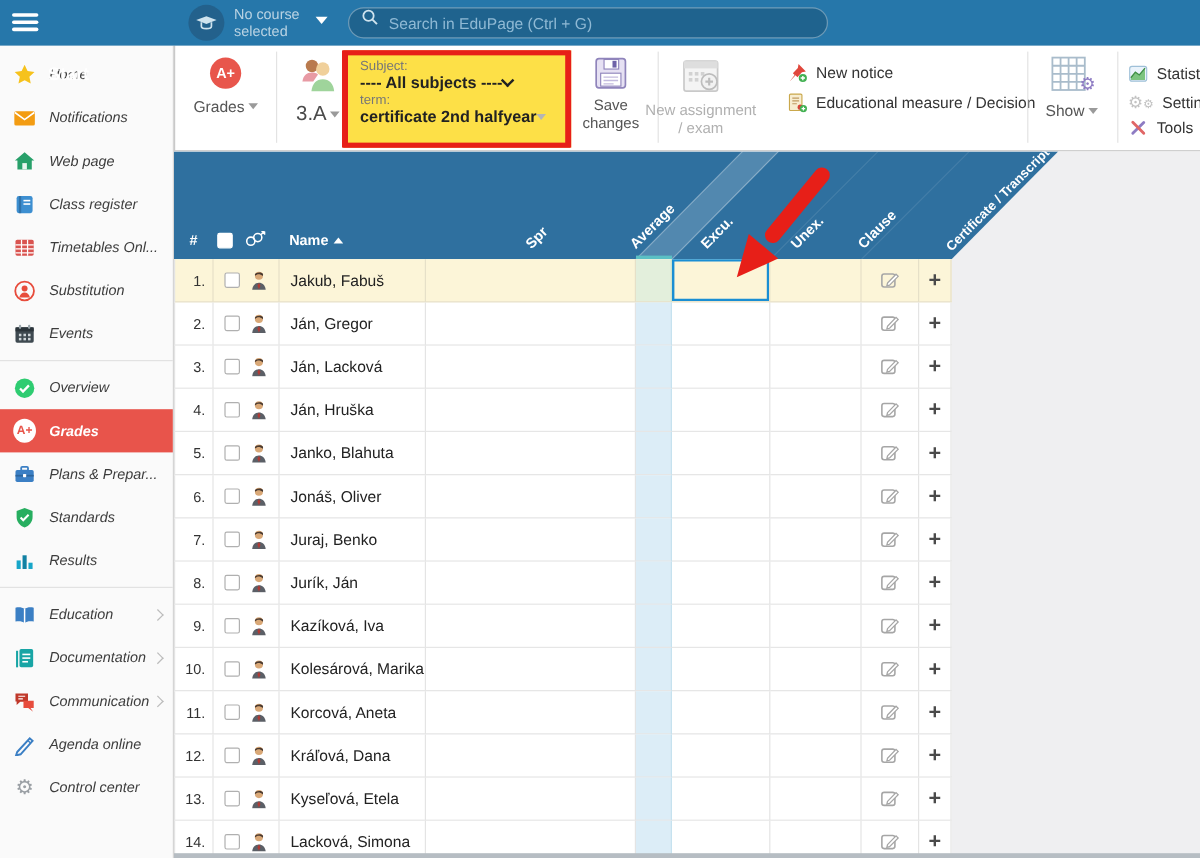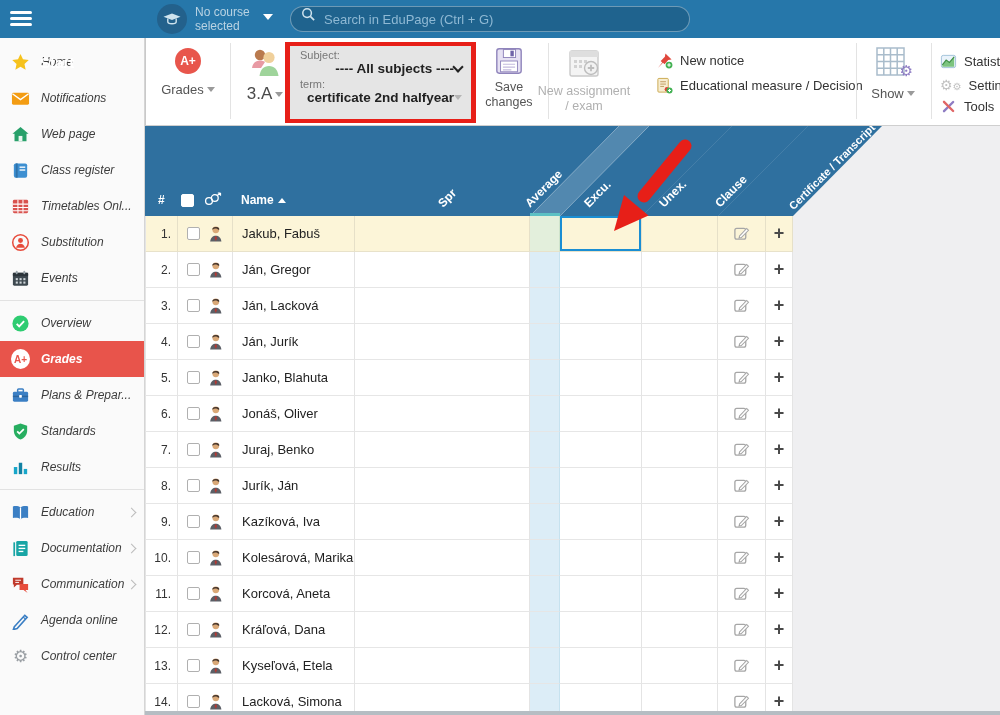--- a/index.html
+++ b/index.html
@@ -20,23 +20,23 @@
   .searchbox input::placeholder { color:#8fb9d4; opacity:1; }
 
   
   .toolbar { position:absolute; left:145px; top:38px; width:855px; height:88px; background:#fff; border-left:1px solid #c9c9c9; border-bottom:1px solid #cfcfcf; overflow:hidden; z-index:4; }
   .tsep { position:absolute; top:5px; height:76px; border-left:1px solid #e3e3e3; }
   .tool-btn { position:absolute; text-align:center; cursor:pointer; }
   .tool-label { font-size:13px; color:#555; }
   .grades-circle { width:26px; height:26px; border-radius:50%; background:#e8564c; color:#fff; font-weight:bold; font-size:12px; display:flex; align-items:center; justify-content:center; margin:2px auto 6px; }
   .small-caret { display:inline-block; width:0; height:0; border-left:4px solid transparent; border-right:4px solid transparent; border-top:5px solid #9a9a9a; margin-left:3px; vertical-align:middle; }
   .class-name { font-size:17px; color:#4a4a4a; }
-  .subject-box { position:absolute; left:140px; top:4px; width:190px; height:81px; border:4px solid #e71f18; background:#e5e5e5; padding:3px 10px 0 10px; z-index:6; }
+  .subject-box { position:absolute; left:140px; top:4px; width:190px; height:81px; border:4px solid #e71f18; background:#fde047; padding:3px 10px 0 10px; z-index:6; }
   .mini-label { font-size:11px; color:#777; }
-  .sel-value { font-size:13.5px; font-weight:bold; color:#222; display:flex; align-items:center; justify-content:flex-end; cursor:pointer; }
+  .sel-value { font-size:13.5px; font-weight:bold; color:#222; display:flex; align-items:center; justify-content:flex-start; cursor:pointer; }
   .chev-bold { width:8px; height:8px; border-right:2.5px solid #222; border-bottom:2.5px solid #222; transform:rotate(45deg); margin-top:-4px; }
   .caret-gray { width:0; height:0; border-left:4px solid transparent; border-right:4px solid transparent; border-top:5px solid #b5b5b5; }
   .two-line { font-size:12.5px; color:#555; line-height:15px; }
   .disabled-label { color:#b0b0b0; }
   .menu-row { position:absolute; display:flex; align-items:center; cursor:pointer; }
   .menu-row .lbl { font-size:13px; color:#333; margin-left:7px; white-space:nowrap; }
   .gear-glyph { color:#8e7cc3; font-size:15px; line-height:1; }
 
   
   .sidebar { position:absolute; left:0; top:38px; width:145px; height:677px; background:#fafafa; border-right:1px solid #d5d5d5; padding-top:6px; z-index:3; }
@@ -519,21 +519,21 @@
           <div class="c-num">4.</div>
           <div class="c-sel">
             <span class="row-check"></span>
             <svg width="15" height="17" viewBox="0 0 16 18">
               <circle cx="8.3" cy="5" r="3.6" fill="#d9a877"></circle>
               <path d="M4.7 4c.3-2.2 7-2.6 7.3 0l-.2 1.3c-2.6-2.1-4.8-2.3-7-.2z" fill="#4a3a30"></path>
               <path d="M2.3 17.5c.5-4.2 2.9-6.2 6-6.2s5.5 2 6 6.2z" fill="#5b5f66"></path>
               <path d="M8.3 11.4l1.4 2.4-1.4 3.2-1.4-3.2z" fill="#b03a34"></path>
             </svg>
           </div>
-          <div class="c-name">Ján, Jurík</div>
+          <div class="c-name">Ján, Hruška</div>
           <div class="c-spr"></div>
           <div class="c-avg"></div>
           <div class="c-excu"></div>
           <div class="c-unex"></div>
           <div class="c-clause">
             <svg width="17" height="17" viewBox="0 0 18 18">
               <rect x="2" y="3.5" width="11.5" height="11.5" rx="2" fill="none" stroke="#a6a6a6" stroke-width="1.4"></rect>
               <path d="M7 11.5l7.5-7.8 1.9 1.9-7.6 7.7-2.4.6z" fill="#fff" stroke="#a6a6a6" stroke-width="1.1"></path>
             </svg>
           </div>

